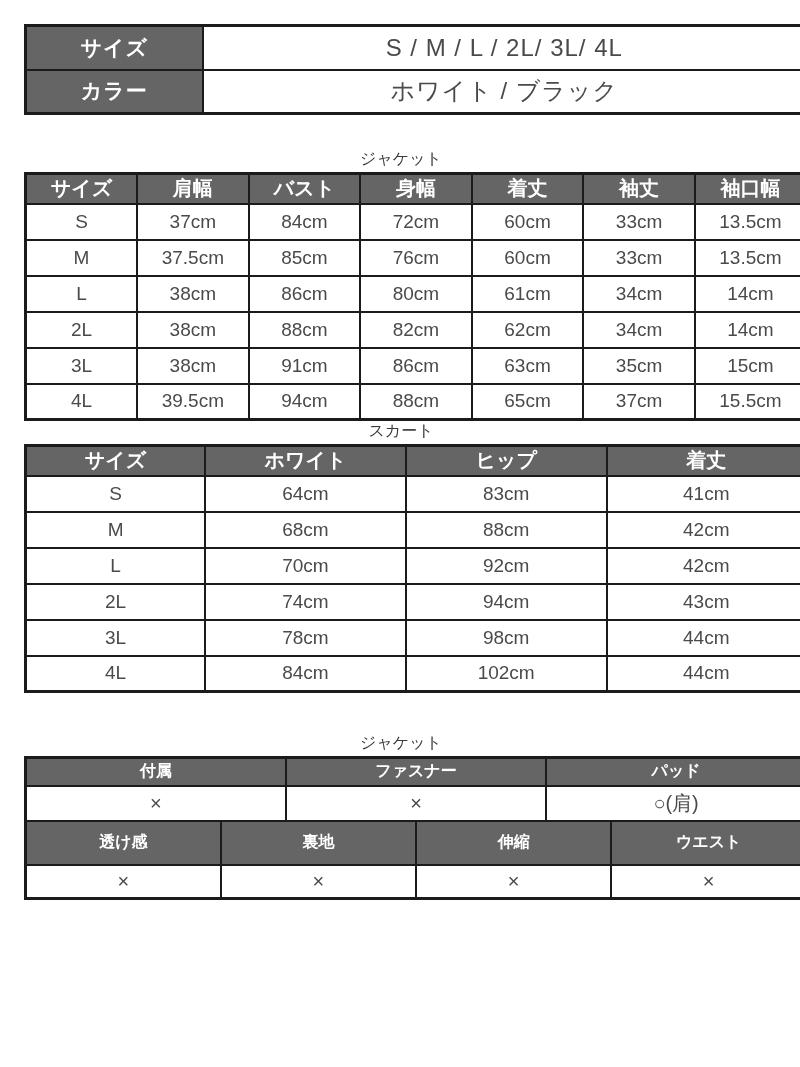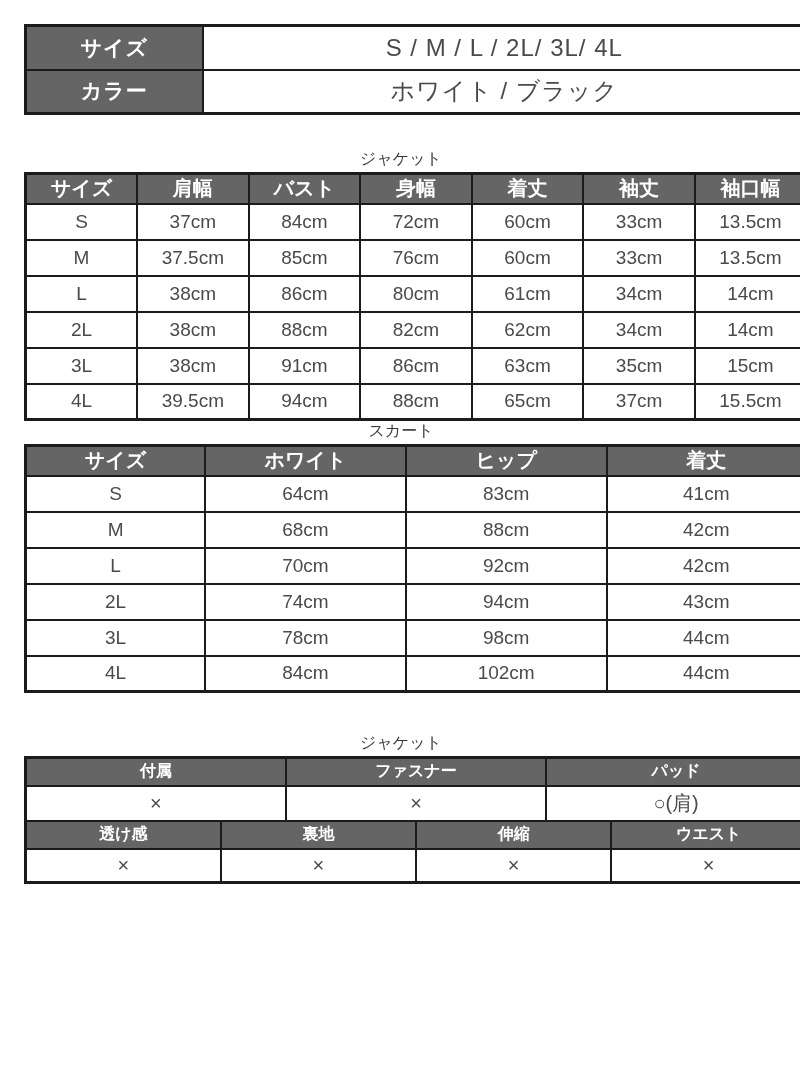--- a/index.html
+++ b/index.html
@@ -54,21 +54,21 @@
 
   
   .grid th{height:30px;font-size:20px;}
   .grid td{height:36px;font-size:19px;}
 
   
   .details{border-bottom-width:2px;}
   .details th{height:28px;}
   .details td{height:36px;font-size:20px;}
   .details4{margin-top:-3px;border-top-width:2px;}
-  .details4 th{height:28px;}
+  .details4 th{height:44px;}
   .details4 td{height:34px;font-size:20px;}
 </style>
 </head>
 <body>
 
 <div class="page">
 
   <table class="spec">
     <tbody>
       <tr>

